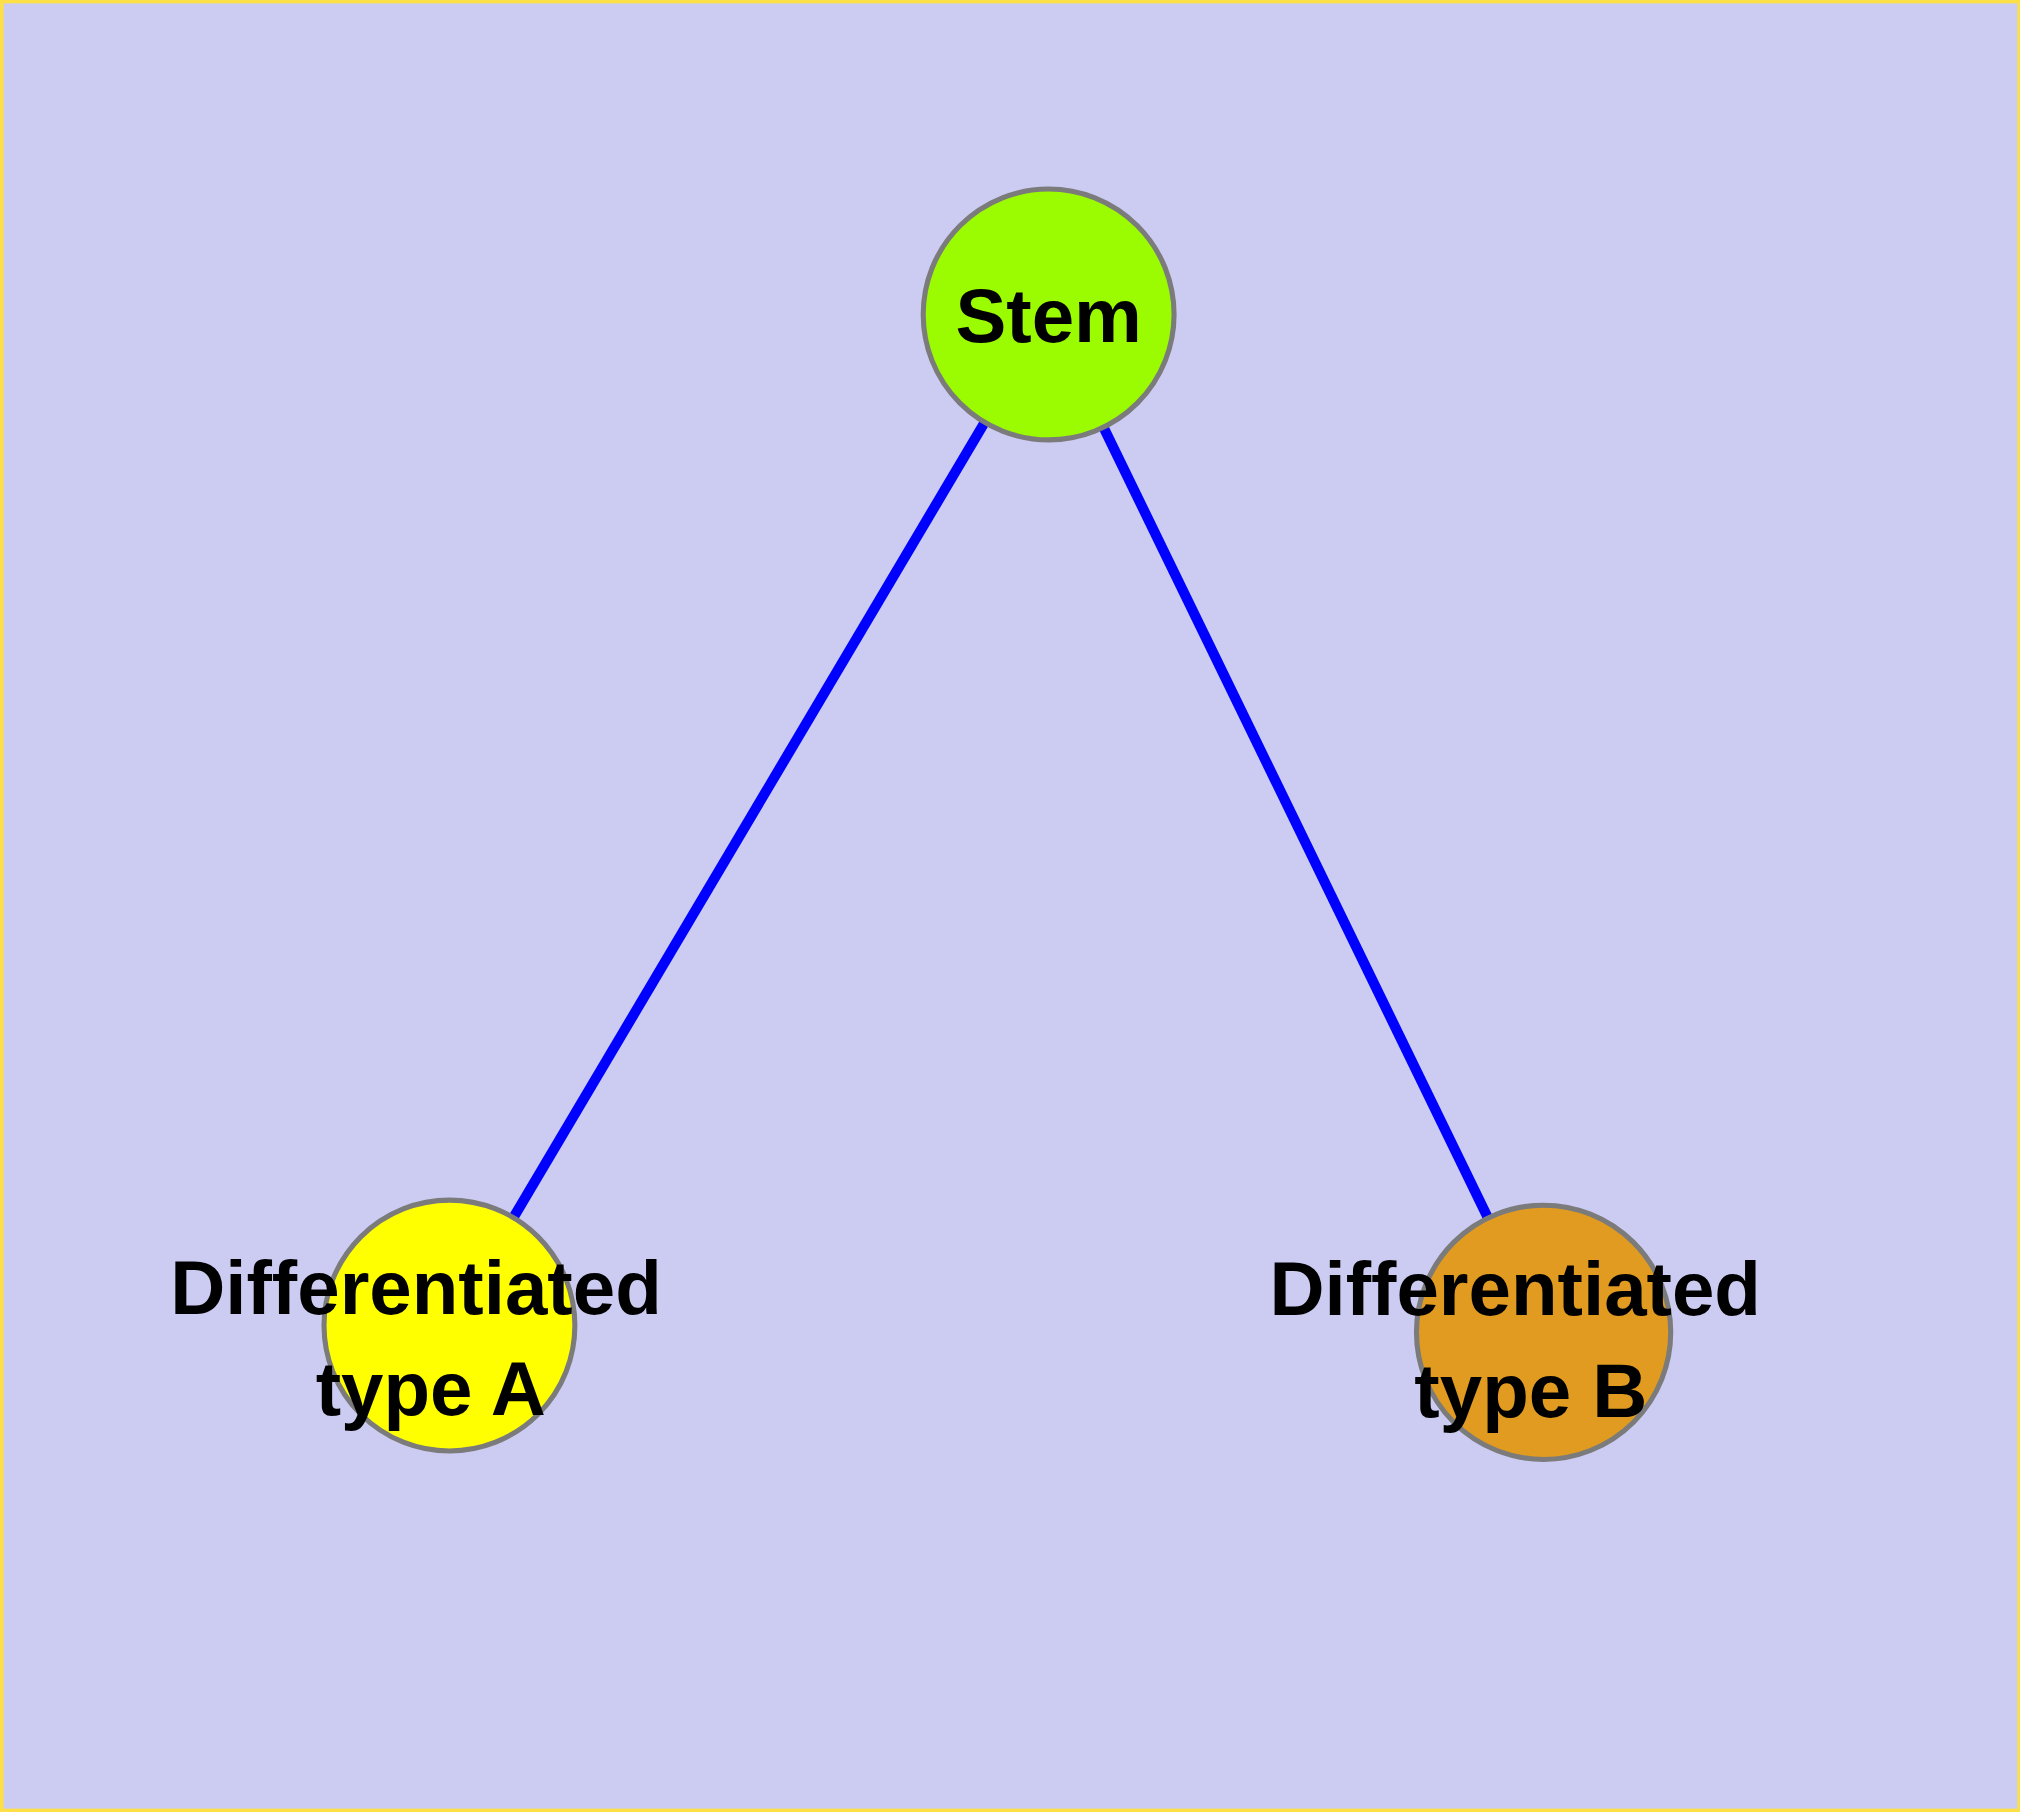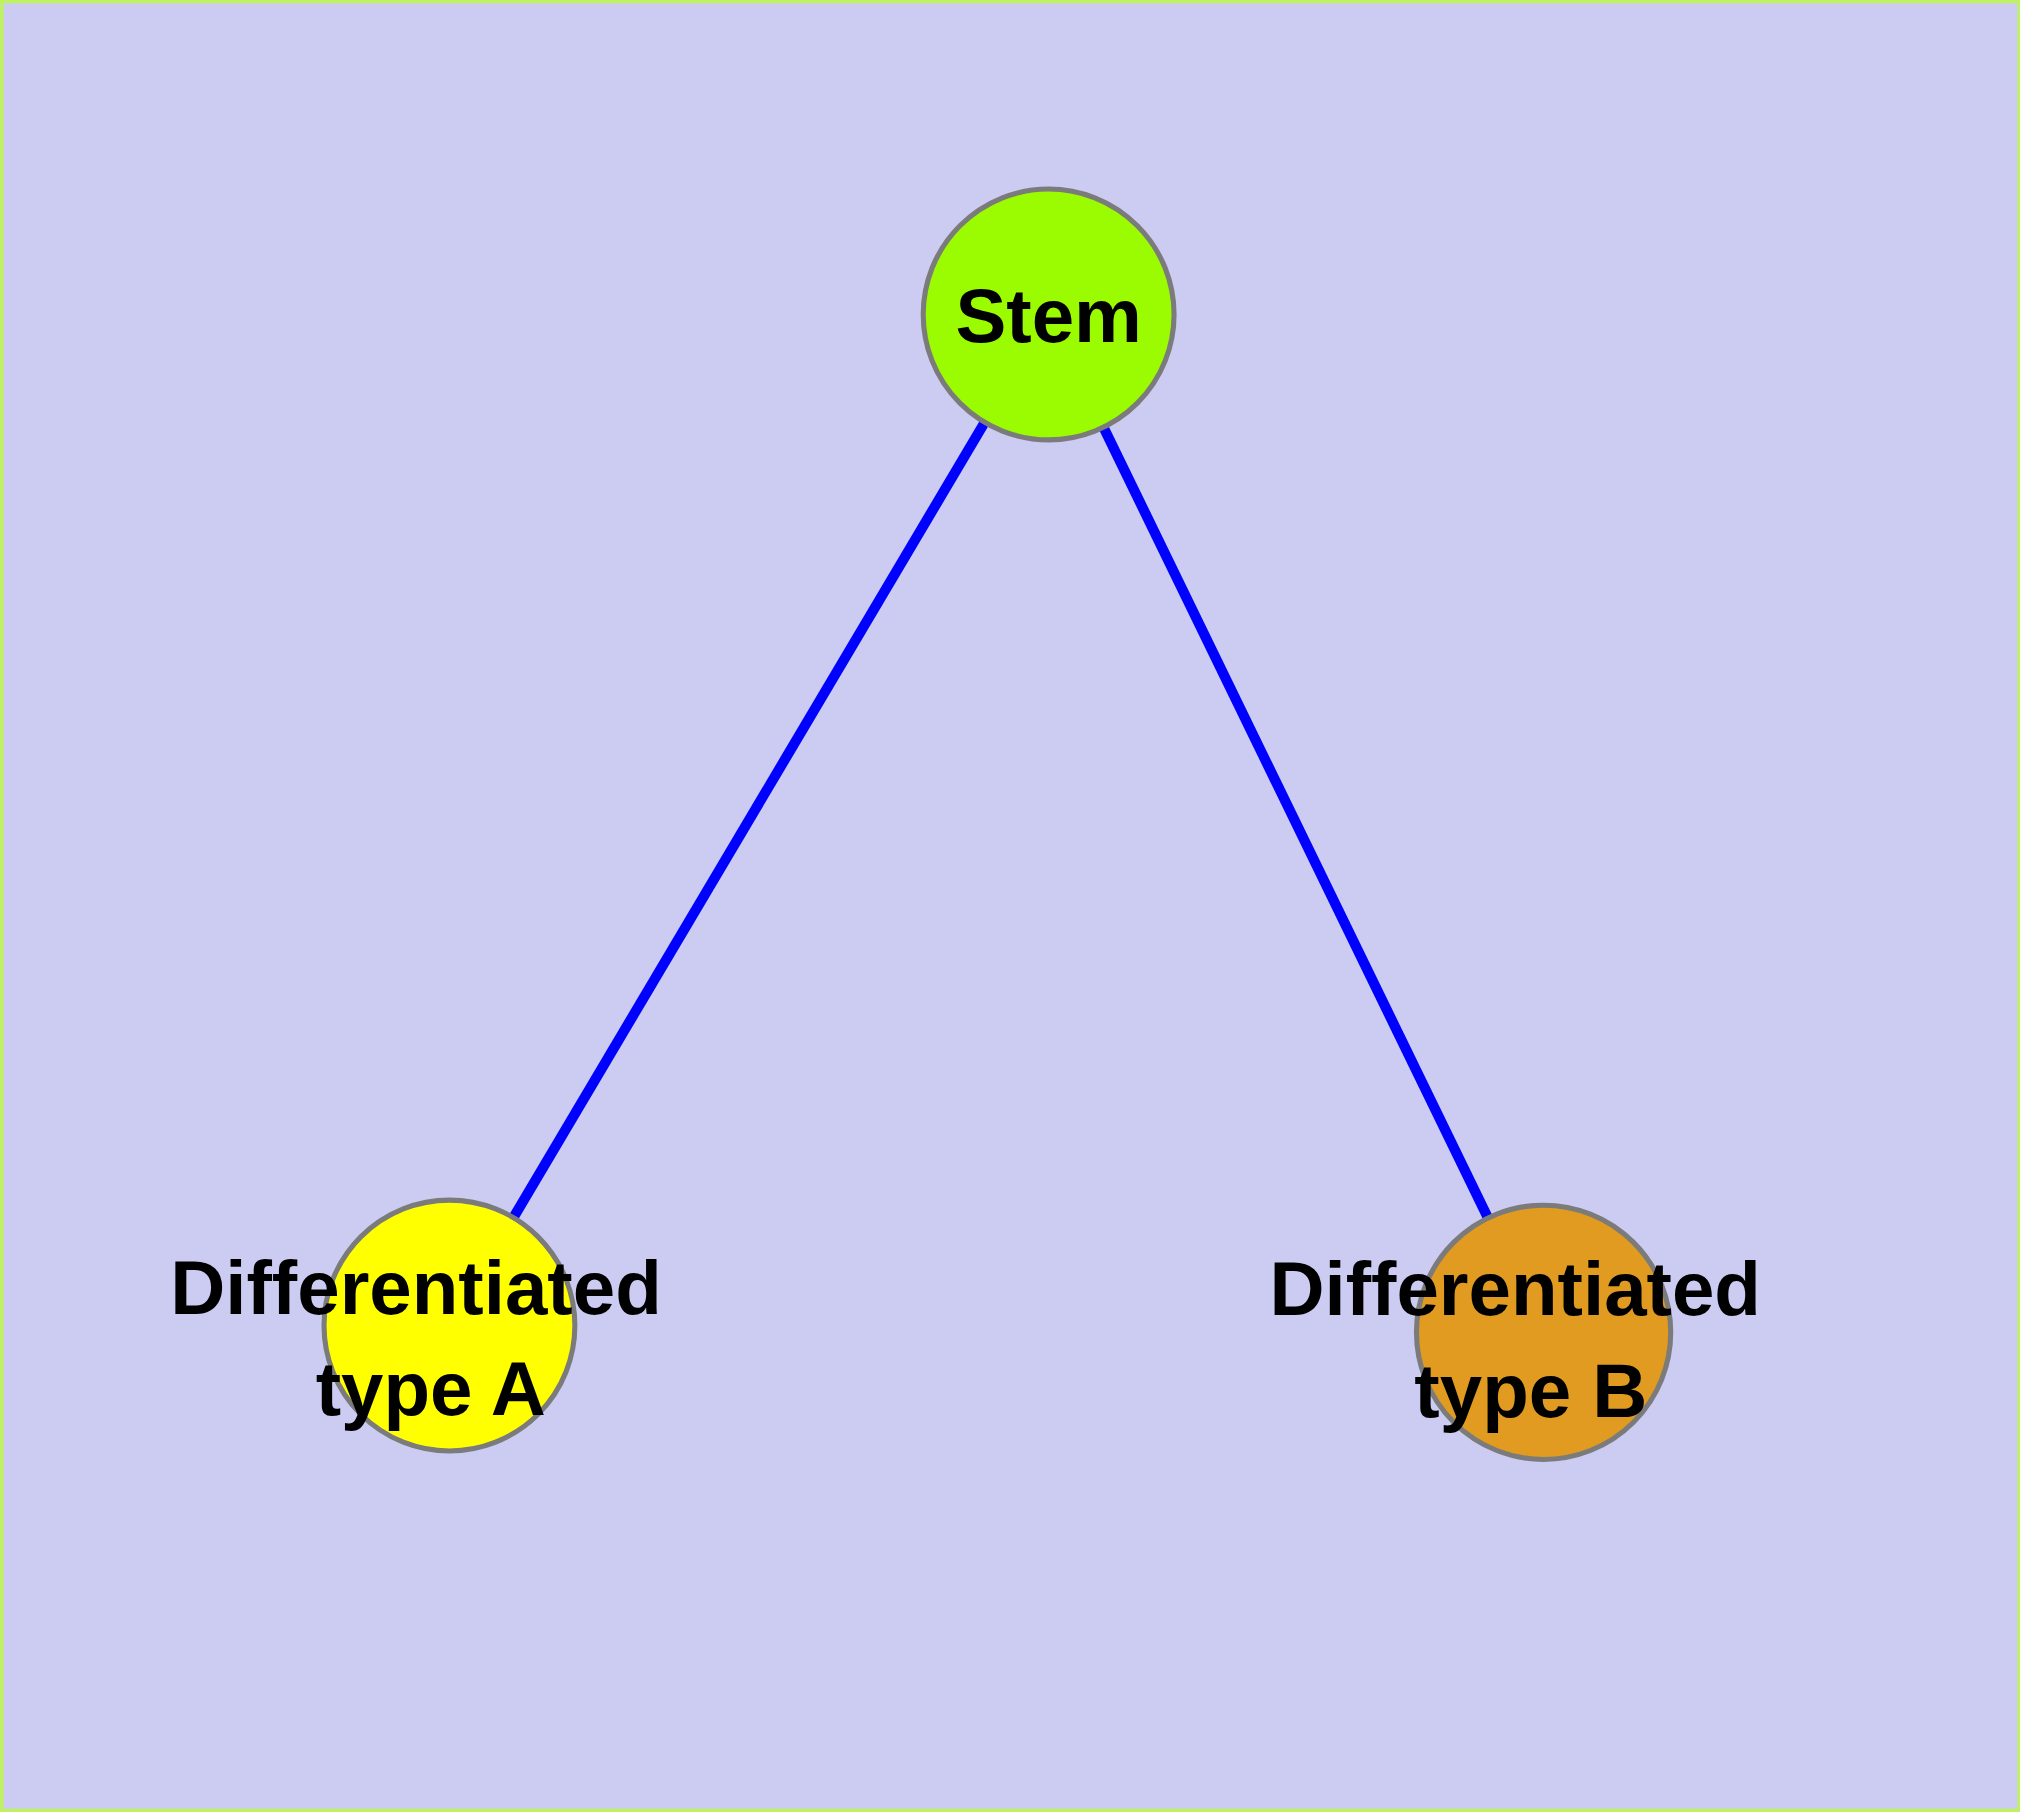--- a/index.html
+++ b/index.html
@@ -5,21 +5,21 @@
   html, body {
     margin: 0;
     padding: 0;
     background: #ffffff;
     font-family: "Liberation Sans", sans-serif;
   }
   .stage {
     width: 2021px;
     height: 1812px;
     position: relative;
-    background: #bef264;
+    background: #fde047;
   }
   svg.graph {
     display: block;
     width: 2021px;
     height: 1812px;
   }
   .edge {
     stroke-width: 12;
     fill: none;
     stroke-linecap: butt;

